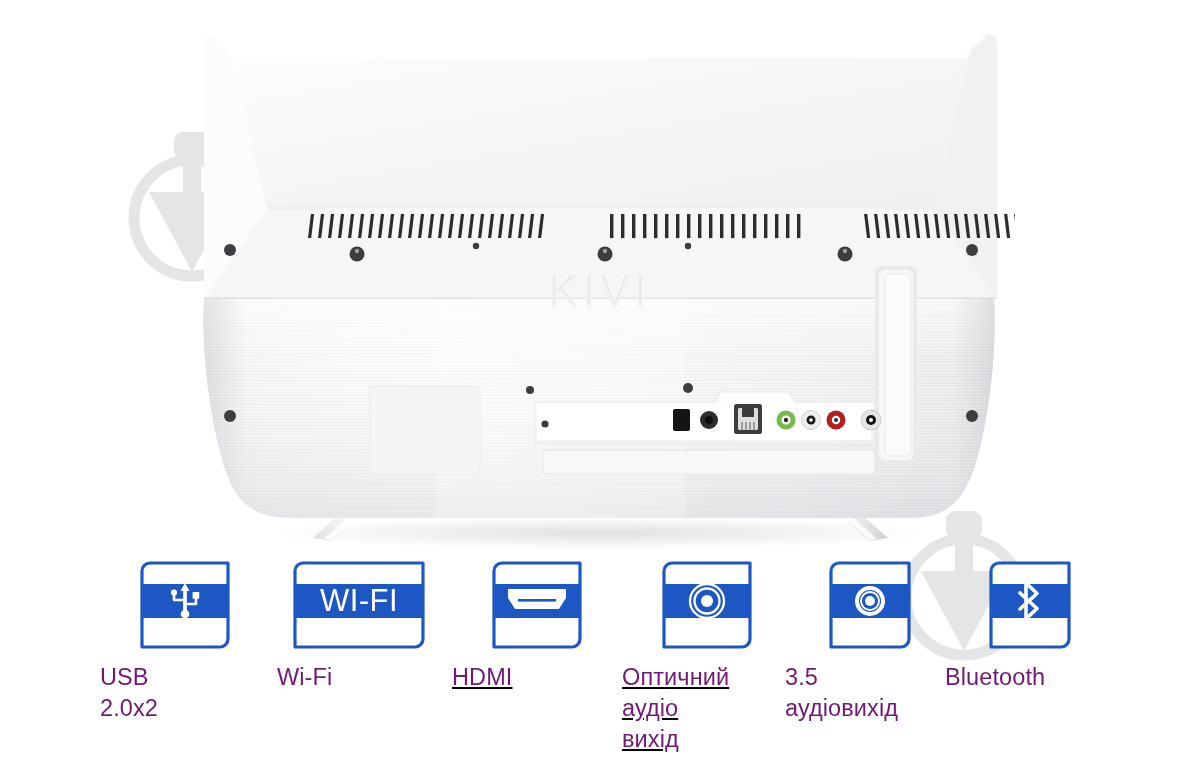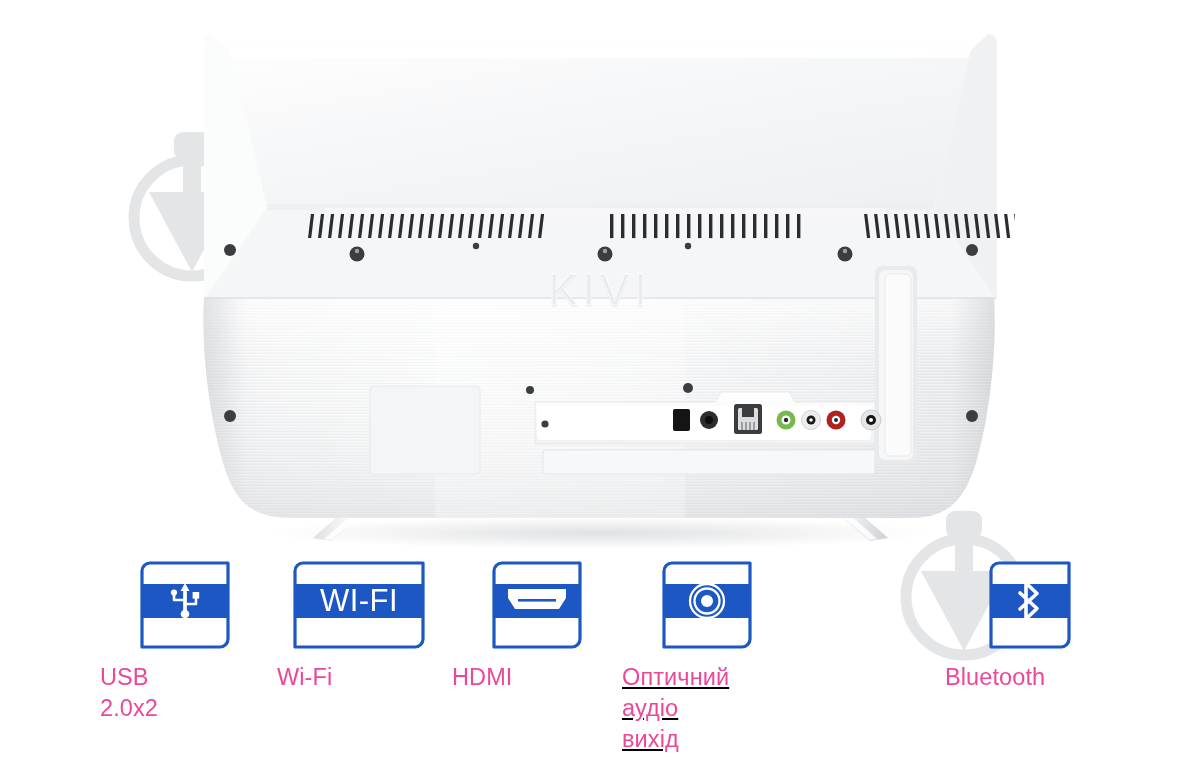--- a/index.html
+++ b/index.html
@@ -60,30 +60,30 @@
     height: 96px;
     display: flex;
     align-items: flex-start;
     justify-content: center;
   }
   .feature-label {
     margin-top: 13px;
     font-family: "Liberation Sans", sans-serif;
     font-size: 23.5px;
     line-height: 31px;
-    color: #ec4899;
+    color: #701a75;
     letter-spacing: 0.1px;
     white-space: pre-line;
     font-weight: 400;
   }
 
   
   .f-usb  { left: 100px; }
   .f-wifi { left: 277px; }
-  .f-hdmi { left: 452px; }
+  .f-hdmi { left: 452px; text-decoration: underline; }
   .f-opt  { left: 622px; text-decoration: underline; }
   .f-35   { left: 785px; }
   .f-bt   { left: 945px; }
 
   svg { display: block; }
 </style>
 </head>
 <body>
 
 <div id="stage">
@@ -438,20 +438,37 @@
             <circle cx="56" cy="48" r="12.5"></circle>
           </g>
           <circle cx="56" cy="48" r="6" fill="#ffffff"></circle>
         </svg>
       </div>
       <div class="feature-label">Оптичний
 аудіо
 вихід</div>
     </div>
 
+    <div class="feature f-35">
+      <div class="feature-icon-wrap">
+        <svg width="112" height="96" viewBox="0 0 112 96">
+          <path d="M17 10 h78 v76 a8 8 0 0 1 -8 8 h-70 Z" fill="#ffffff"></path>
+          <rect x="17" y="31" width="78" height="34" fill="#1d57c4"></rect>
+          <path d="M25 10 h70 v76 a8 8 0 0 1 -8 8 h-70 V18 a8 8 0 0 1 8 -8 Z" fill="none" stroke="#1d57c4" stroke-width="3.2" stroke-linejoin="round"></path>
+          <rect x="17" y="31" width="78" height="3" fill="#1d57c4"></rect>
+          <rect x="17" y="62" width="78" height="3" fill="#1d57c4"></rect>
+          <circle cx="56" cy="48" r="15" fill="#ffffff"></circle>
+          <circle cx="56" cy="48" r="11" fill="#1d57c4"></circle>
+          <circle cx="56" cy="48" r="9" fill="none" stroke="#ffffff" stroke-width="2"></circle>
+          <circle cx="56" cy="48" r="5" fill="#ffffff"></circle>
+        </svg>
+      </div>
+      <div class="feature-label">3.5
+аудіовихід</div>
+    </div>
 
     <div class="feature f-bt">
       <div class="feature-icon-wrap">
         <svg width="112" height="96" viewBox="0 0 112 96">
           <path d="M17 10 h78 v76 a8 8 0 0 1 -8 8 h-70 Z" fill="#ffffff"></path>
           <rect x="17" y="31" width="78" height="34" fill="#1d57c4"></rect>
           <path d="M25 10 h70 v76 a8 8 0 0 1 -8 8 h-70 V18 a8 8 0 0 1 8 -8 Z" fill="none" stroke="#1d57c4" stroke-width="3.2" stroke-linejoin="round"></path>
           <rect x="17" y="31" width="78" height="3" fill="#1d57c4"></rect>
           <rect x="17" y="62" width="78" height="3" fill="#1d57c4"></rect>
           <path d="M52 30 L52 66 L63 55.5 L46 40 M46 56 L63 40.5 L52 30" fill="none" stroke="#ffffff" stroke-width="3.6" stroke-linecap="round" stroke-linejoin="round"></path>

